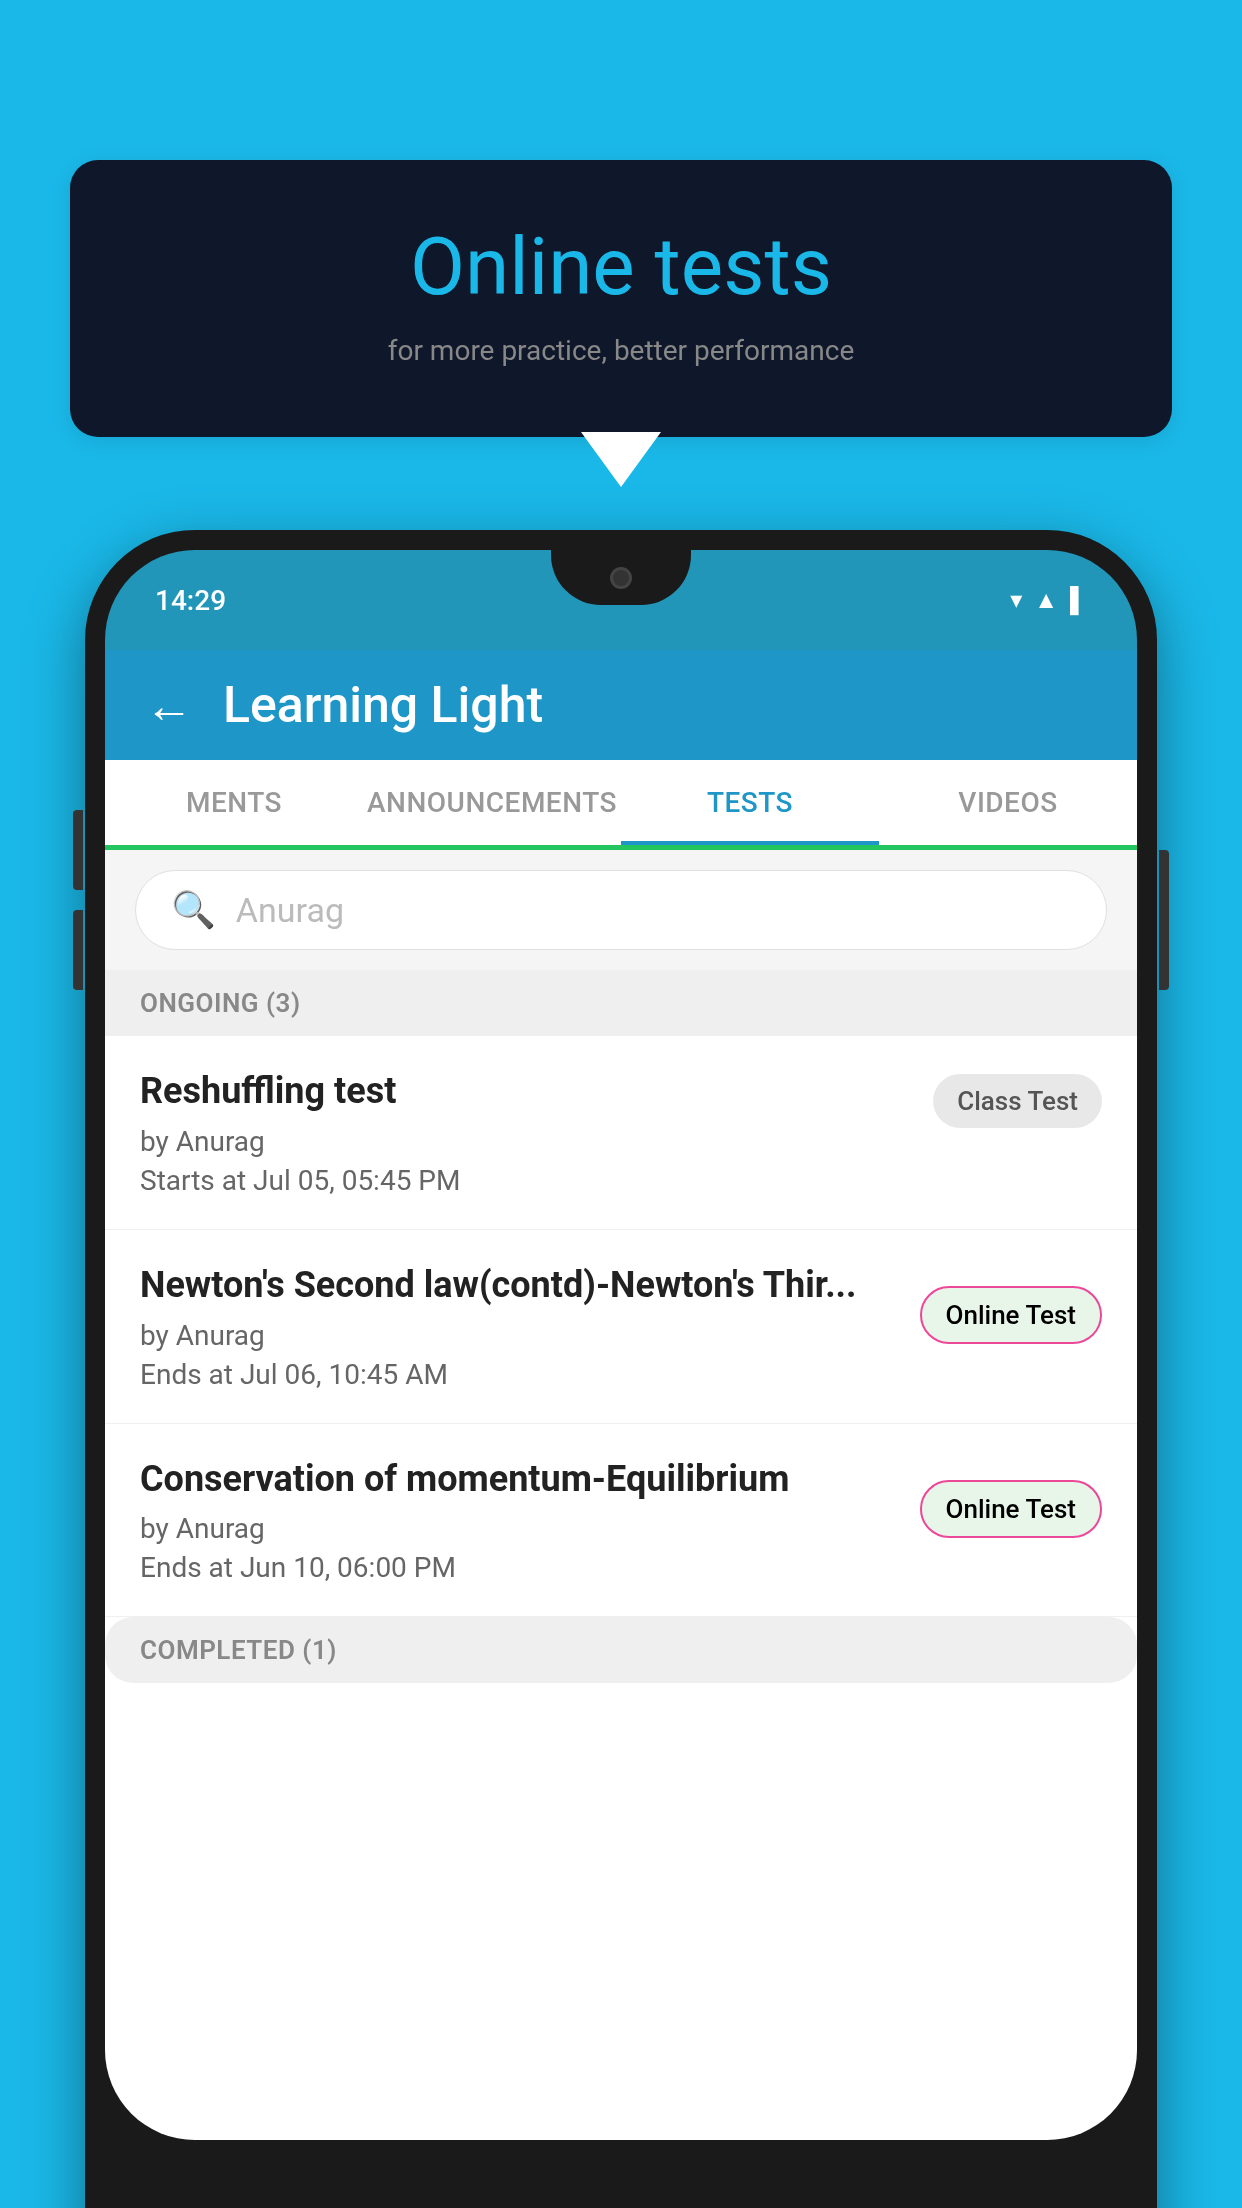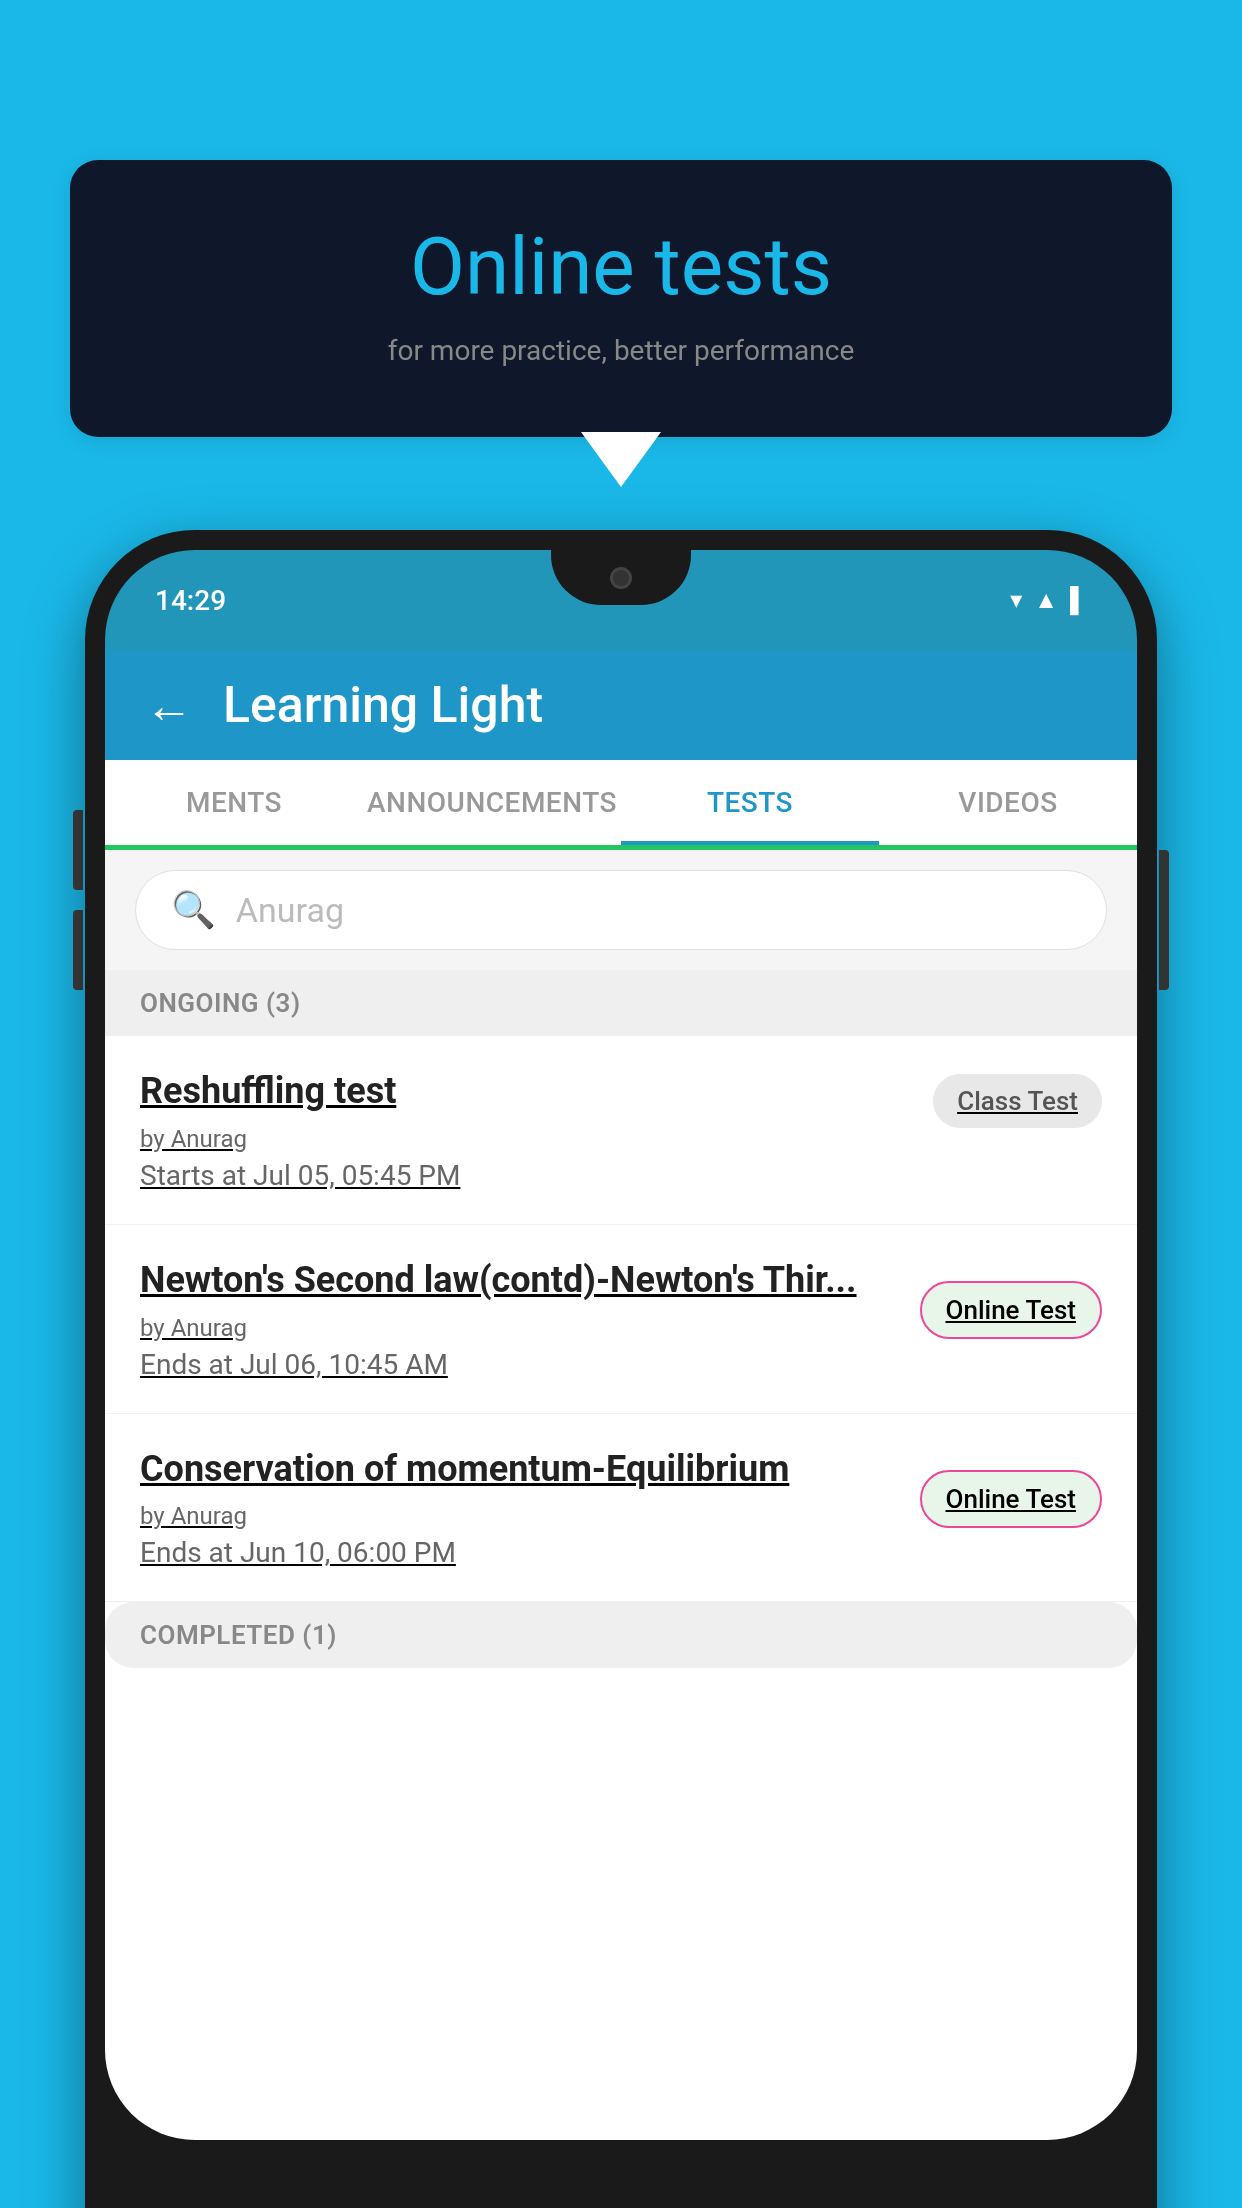--- a/index.html
+++ b/index.html
@@ -208,42 +208,41 @@
     .section-label {
       font-size: 26px;
       color: #888;
       font-weight: 600;
       letter-spacing: 0.5px;
     }
 
     
     .test-list {
       background: white;
-      text-decoration: underline;
     }
     .test-item {
       padding: 32px 35px;
       border-bottom: 1px solid #f0f0f0;
       display: flex;
       align-items: flex-start;
       justify-content: space-between;
     }
     .test-info {
       flex: 1;
       margin-right: 20px;
     }
     .test-name {
       font-size: 36px;
       font-weight: 700;
       color: #222;
       margin-bottom: 10px;
       line-height: 1.3;
     }
     .test-by {
-      font-size: 24px;
+      font-size: 28px;
       color: #666;
       margin-bottom: 6px;
     }
     .test-time {
       font-size: 28px;
       color: #666;
     }
     .test-badge {
       border-radius: 50px;
       padding: 12px 24px;

